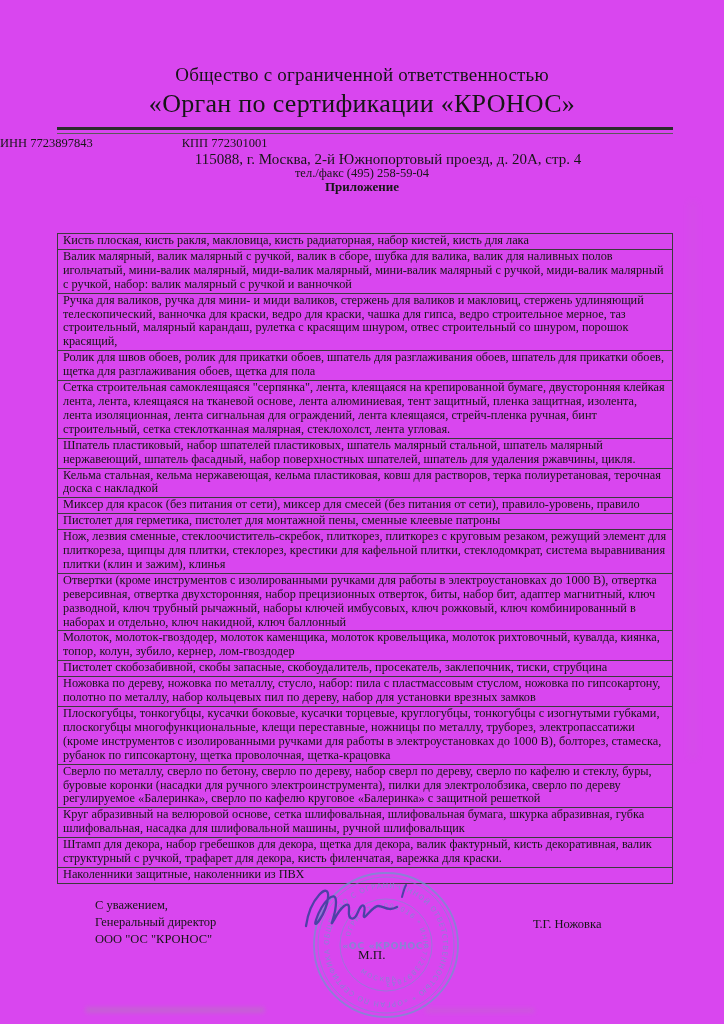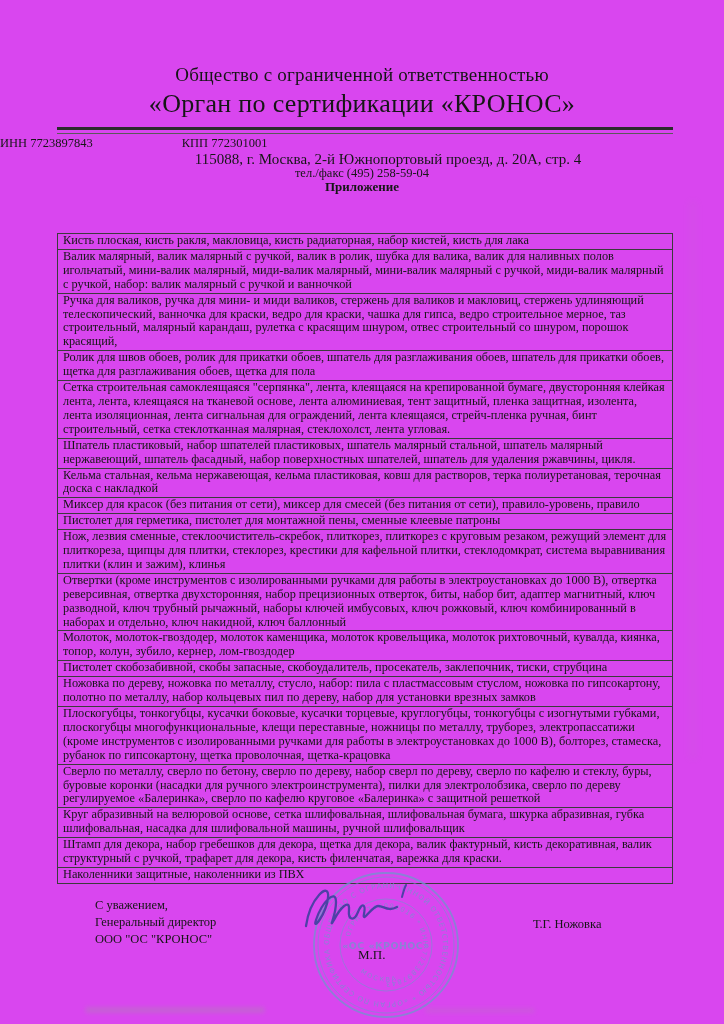--- a/index.html
+++ b/index.html
@@ -47,21 +47,21 @@
   <div class="inn-row">
     <span>ИНН 7723897843</span>
     <span>КПП 772301001</span>
   </div>
   <div class="addr center">115088, г. Москва, 2-й Южнопортовый проезд, д. 20А, стр. 4</div>
   <div class="phone center">тел./факс (495) 258-59-04</div>
   <div class="appendix center">Приложение</div>
 
   <div class="doc-table">
     <div class="doc-row">Кисть плоская, кисть ракля, макловица, кисть радиаторная, набор кистей, кисть для лака</div>
-    <div class="doc-row">Валик малярный, валик малярный с ручкой, валик в ролик, шубка для валика, валик для наливных полов игольчатый, мини-валик малярный, миди-валик малярный, мини-валик малярный с ручкой, миди-валик малярный с ручкой, набор: валик малярный с ручкой и ванночкой</div>
+    <div class="doc-row">Валик малярный, валик малярный с ручкой, валик в сборе, шубка для валика, валик для наливных полов игольчатый, мини-валик малярный, миди-валик малярный, мини-валик малярный с ручкой, миди-валик малярный с ручкой, набор: валик малярный с ручкой и ванночкой</div>
     <div class="doc-row">Ручка для валиков, ручка для мини- и миди валиков, стержень для валиков и макловиц, стержень удлиняющий телескопический, ванночка для краски, ведро для краски, чашка для гипса, ведро строительное мерное, таз строительный, малярный карандаш, рулетка с красящим шнуром, отвес строительный со шнуром, порошок красящий,</div>
     <div class="doc-row">Ролик для швов обоев, ролик для прикатки обоев, шпатель для разглаживания обоев, шпатель для прикатки обоев, щетка для разглаживания обоев, щетка для пола</div>
     <div class="doc-row">Сетка строительная самоклеящаяся "серпянка", лента, клеящаяся на крепированной бумаге, двусторонняя клейкая лента, лента, клеящаяся на тканевой основе, лента алюминиевая, тент защитный, пленка защитная, изолента, лента изоляционная, лента сигнальная для ограждений, лента клеящаяся, стрейч-пленка ручная, бинт строительный, сетка стеклотканная малярная, стеклохолст, лента угловая.</div>
     <div class="doc-row">Шпатель пластиковый, набор шпателей пластиковых, шпатель малярный стальной, шпатель малярный нержавеющий, шпатель фасадный, набор поверхностных шпателей, шпатель для удаления ржавчины, цикля.</div>
     <div class="doc-row">Кельма стальная, кельма нержавеющая, кельма пластиковая, ковш для растворов, терка полиуретановая, терочная доска с накладкой</div>
     <div class="doc-row">Миксер для красок (без питания от сети), миксер для смесей (без питания от сети), правило-уровень, правило</div>
     <div class="doc-row">Пистолет для герметика, пистолет для монтажной пены, сменные клеевые патроны</div>
     <div class="doc-row">Нож, лезвия сменные, стеклоочиститель-скребок, плиткорез, плиткорез с круговым резаком, режущий элемент для плиткореза, щипцы для плитки, стеклорез, крестики для кафельной плитки, стеклодомкрат, система выравнивания плитки (клин и зажим), клинья</div>
     <div class="doc-row">Отвертки (кроме инструментов с изолированными ручками для работы в электроустановках до 1000 В), отвертка реверсивная, отвертка двухсторонняя, набор прецизионных отверток, биты, набор бит, адаптер магнитный, ключ разводной, ключ трубный рычажный, наборы ключей имбусовых, ключ рожковый, ключ комбинированный в наборах и отдельно, ключ накидной, ключ баллонный</div>
     <div class="doc-row">Молоток, молоток-гвоздодер, молоток каменщика, молоток кровельщика, молоток рихтовочный, кувалда, киянка, топор, колун, зубило, кернер, лом-гвоздодер</div>

